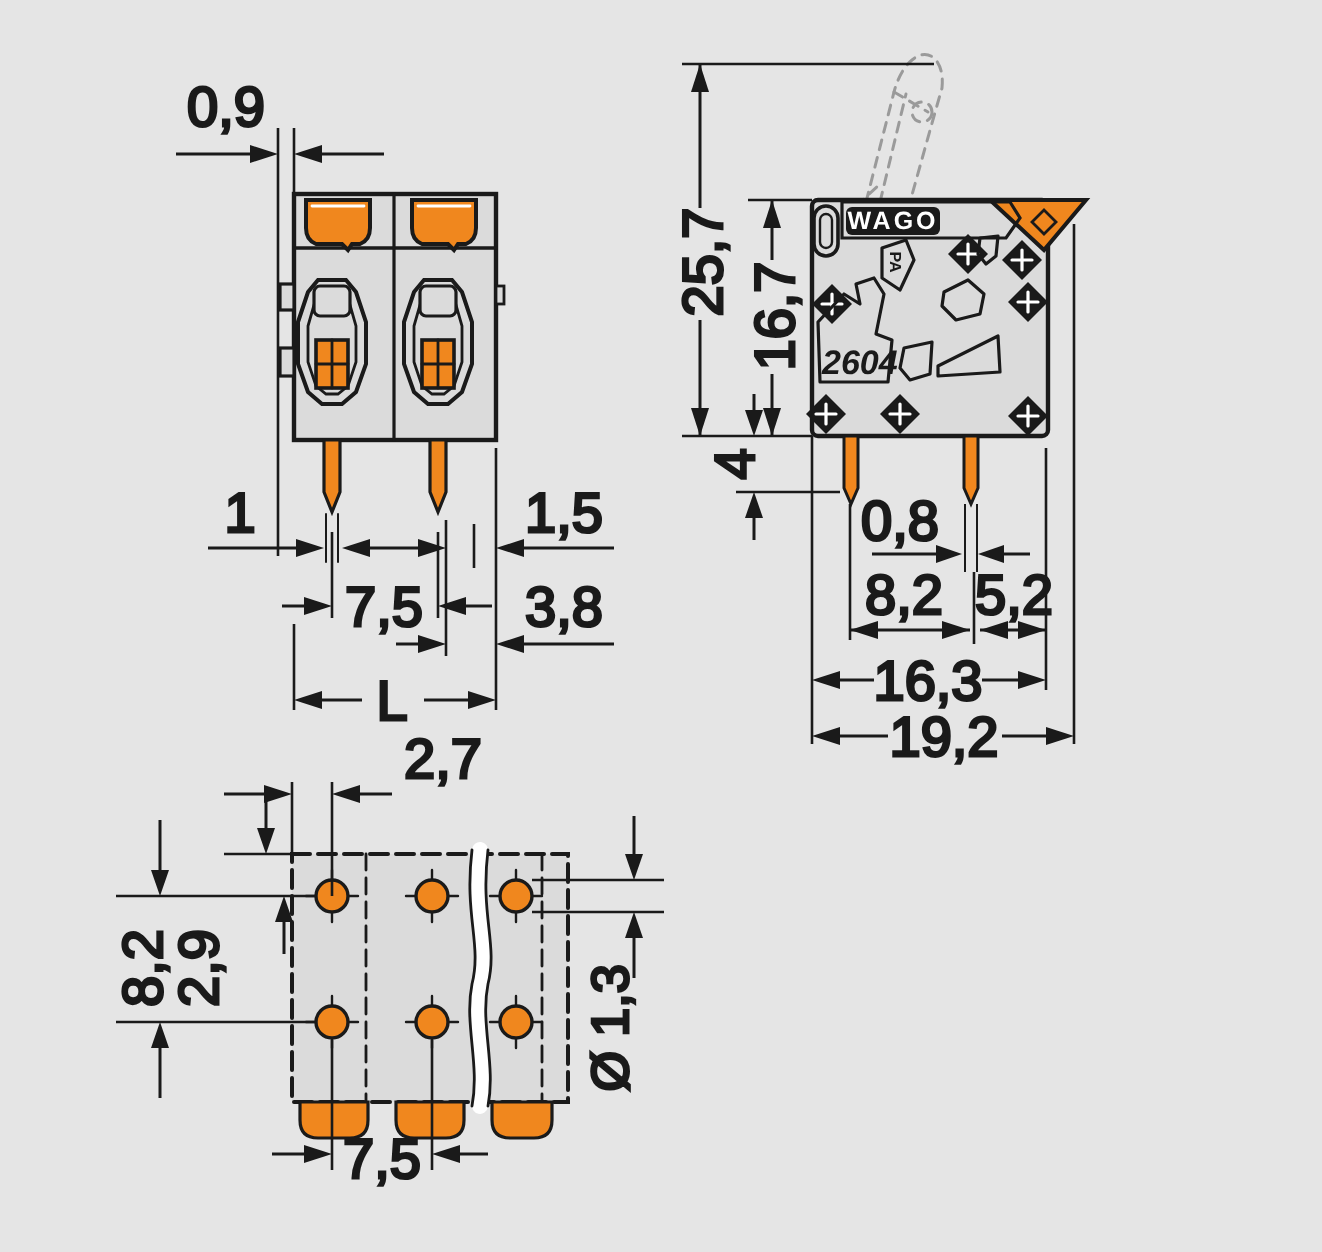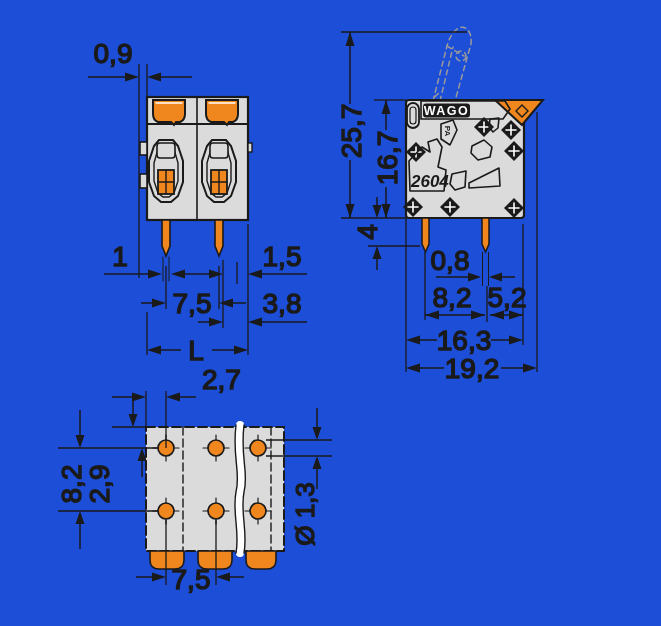--- a/index.html
+++ b/index.html
@@ -1,16 +1,16 @@
 <!DOCTYPE html>
 <html><head>
 <meta charset="utf-8">
 <style>
   html,body{margin:0;padding:0;background:#ffffff;}
-  .stage{position:relative;width:661px;height:626px;background:#1d4ed8;overflow:hidden;
+  .stage{position:relative;width:661px;height:626px;background:#e5e5e5;overflow:hidden;
          font-family:"Liberation Sans", sans-serif;}
   svg{display:block}
   text{font-family:"Liberation Sans", sans-serif;fill:#1a1a1a;}
   .dim{font-size:28px;}
   .dim-small{font-size:26px;}
   .logo-txt{font-size:12.5px;font-weight:bold;fill:#ffffff;letter-spacing:1.5px;}
   .marking{font-size:17px;font-weight:bold;font-style:italic;}
   .pa{font-size:8px;font-weight:bold;}
 </style>
 </head>

